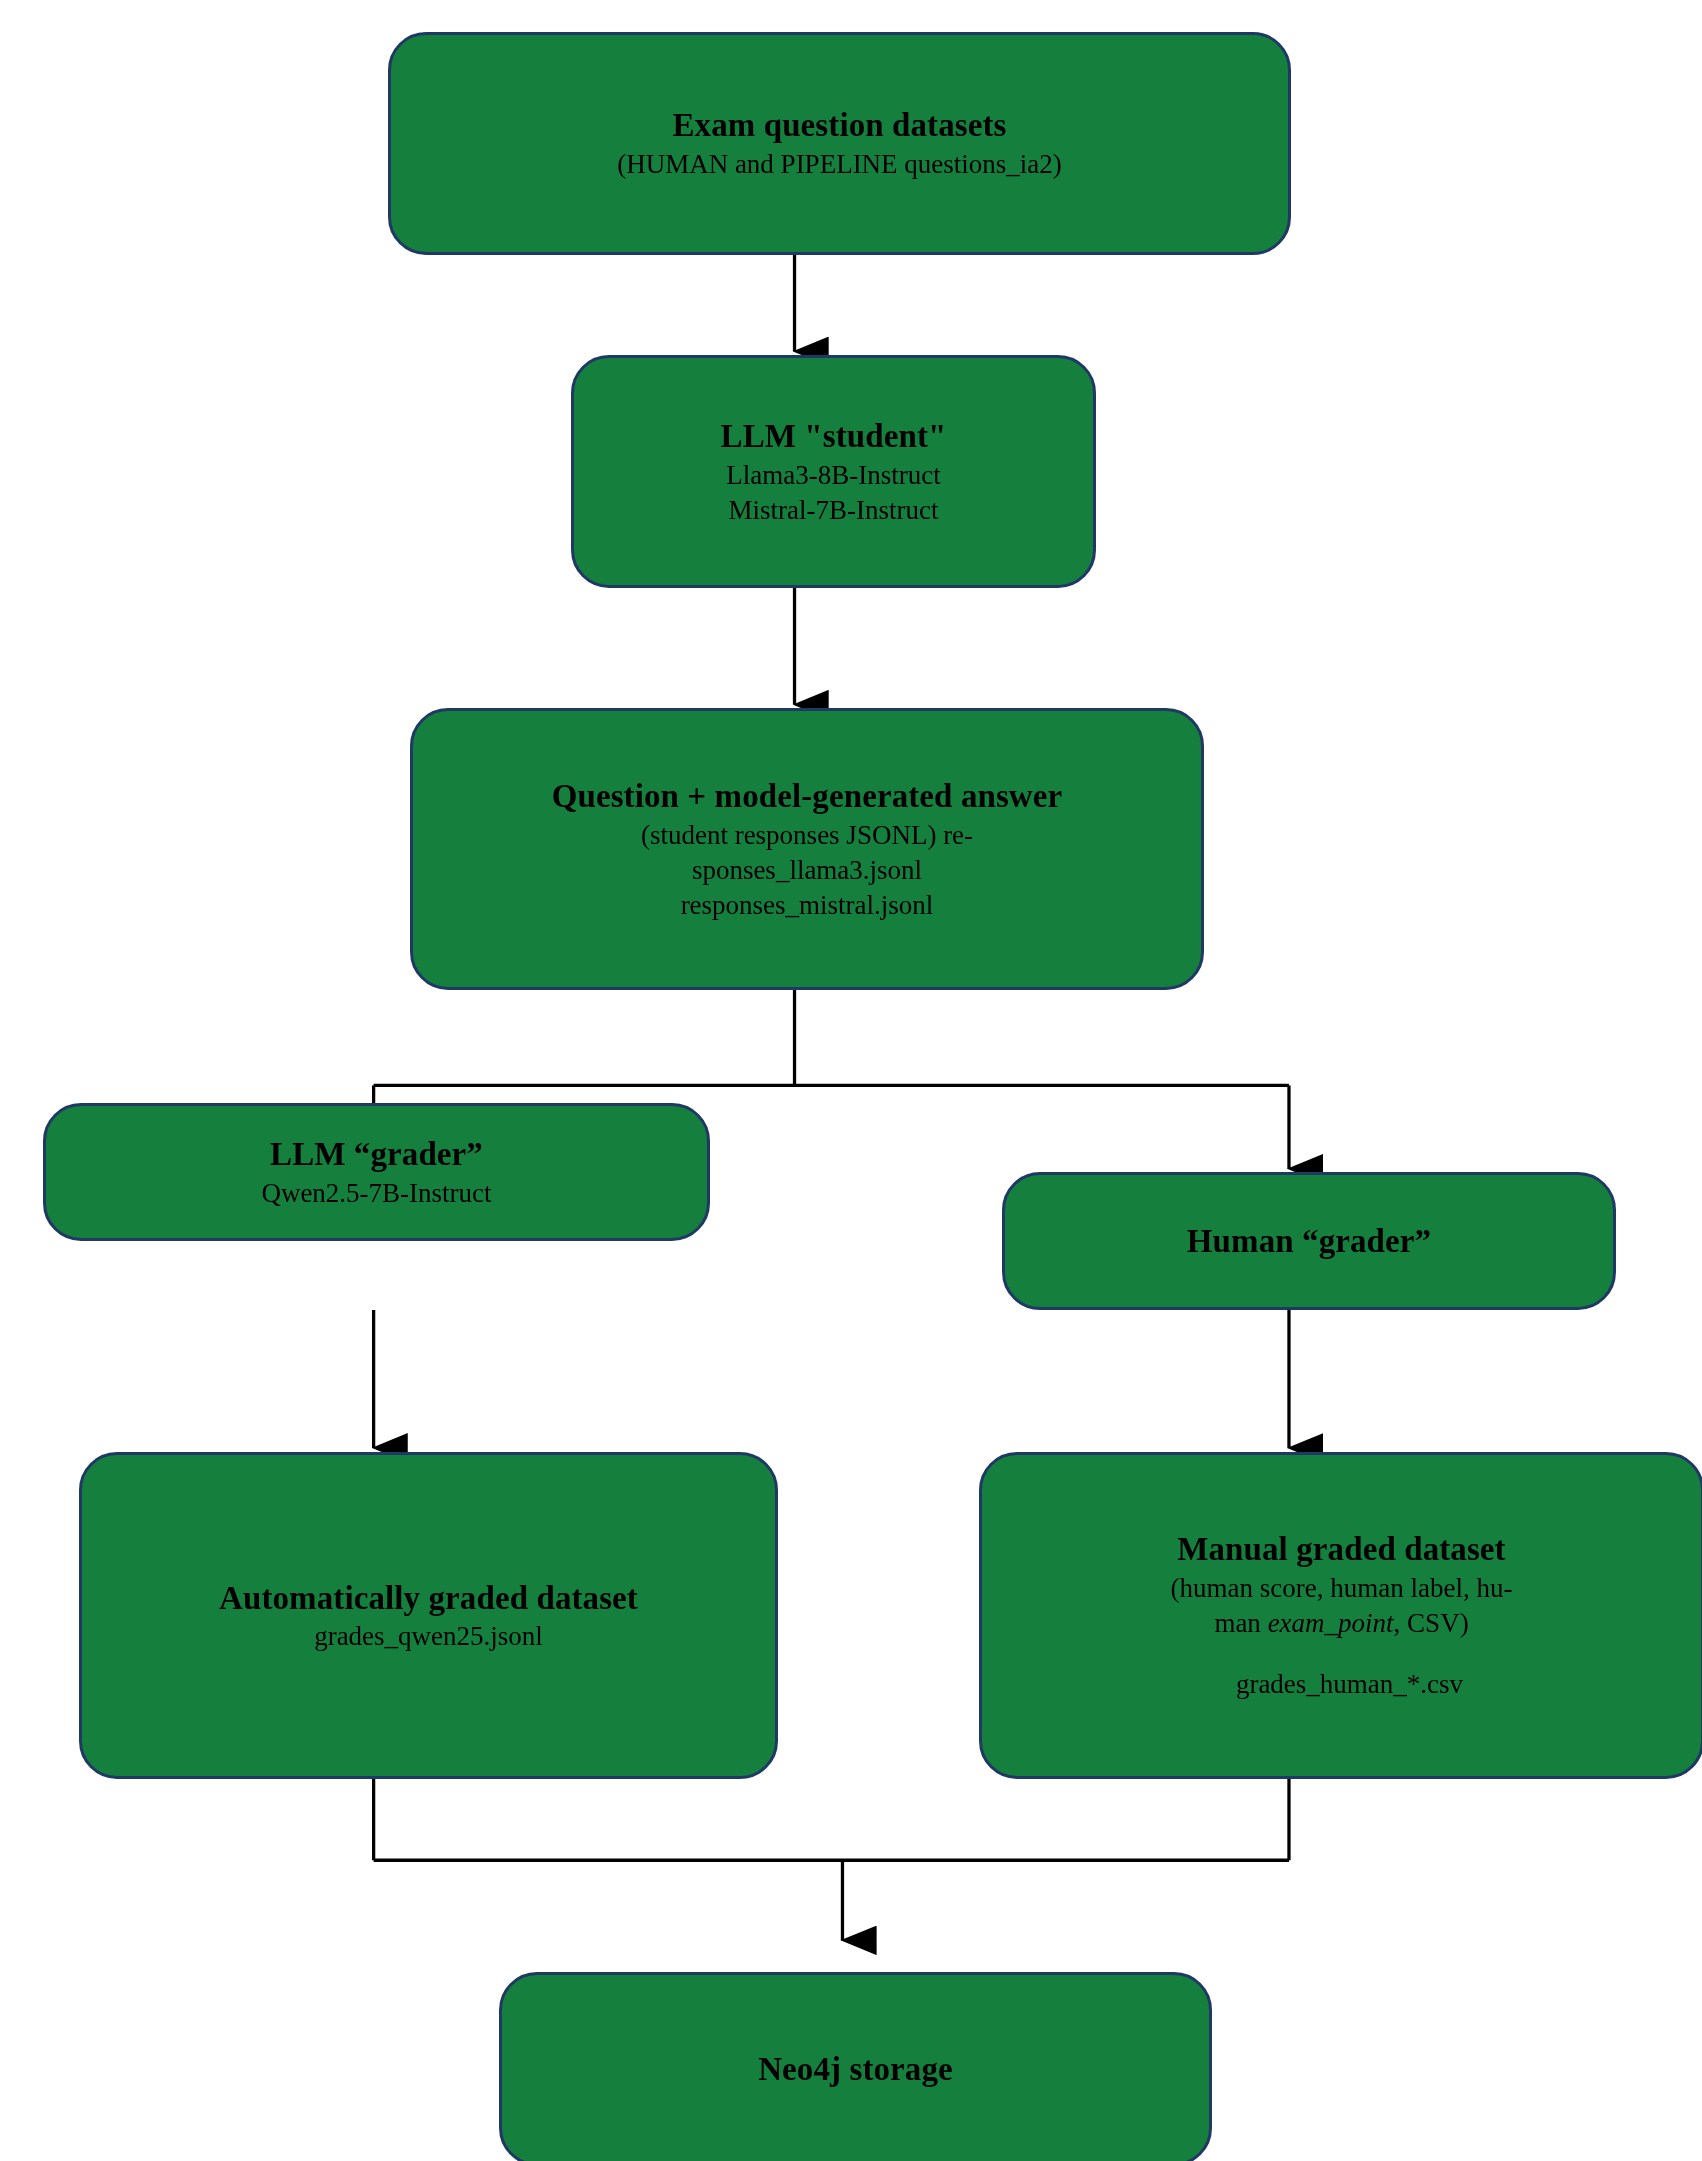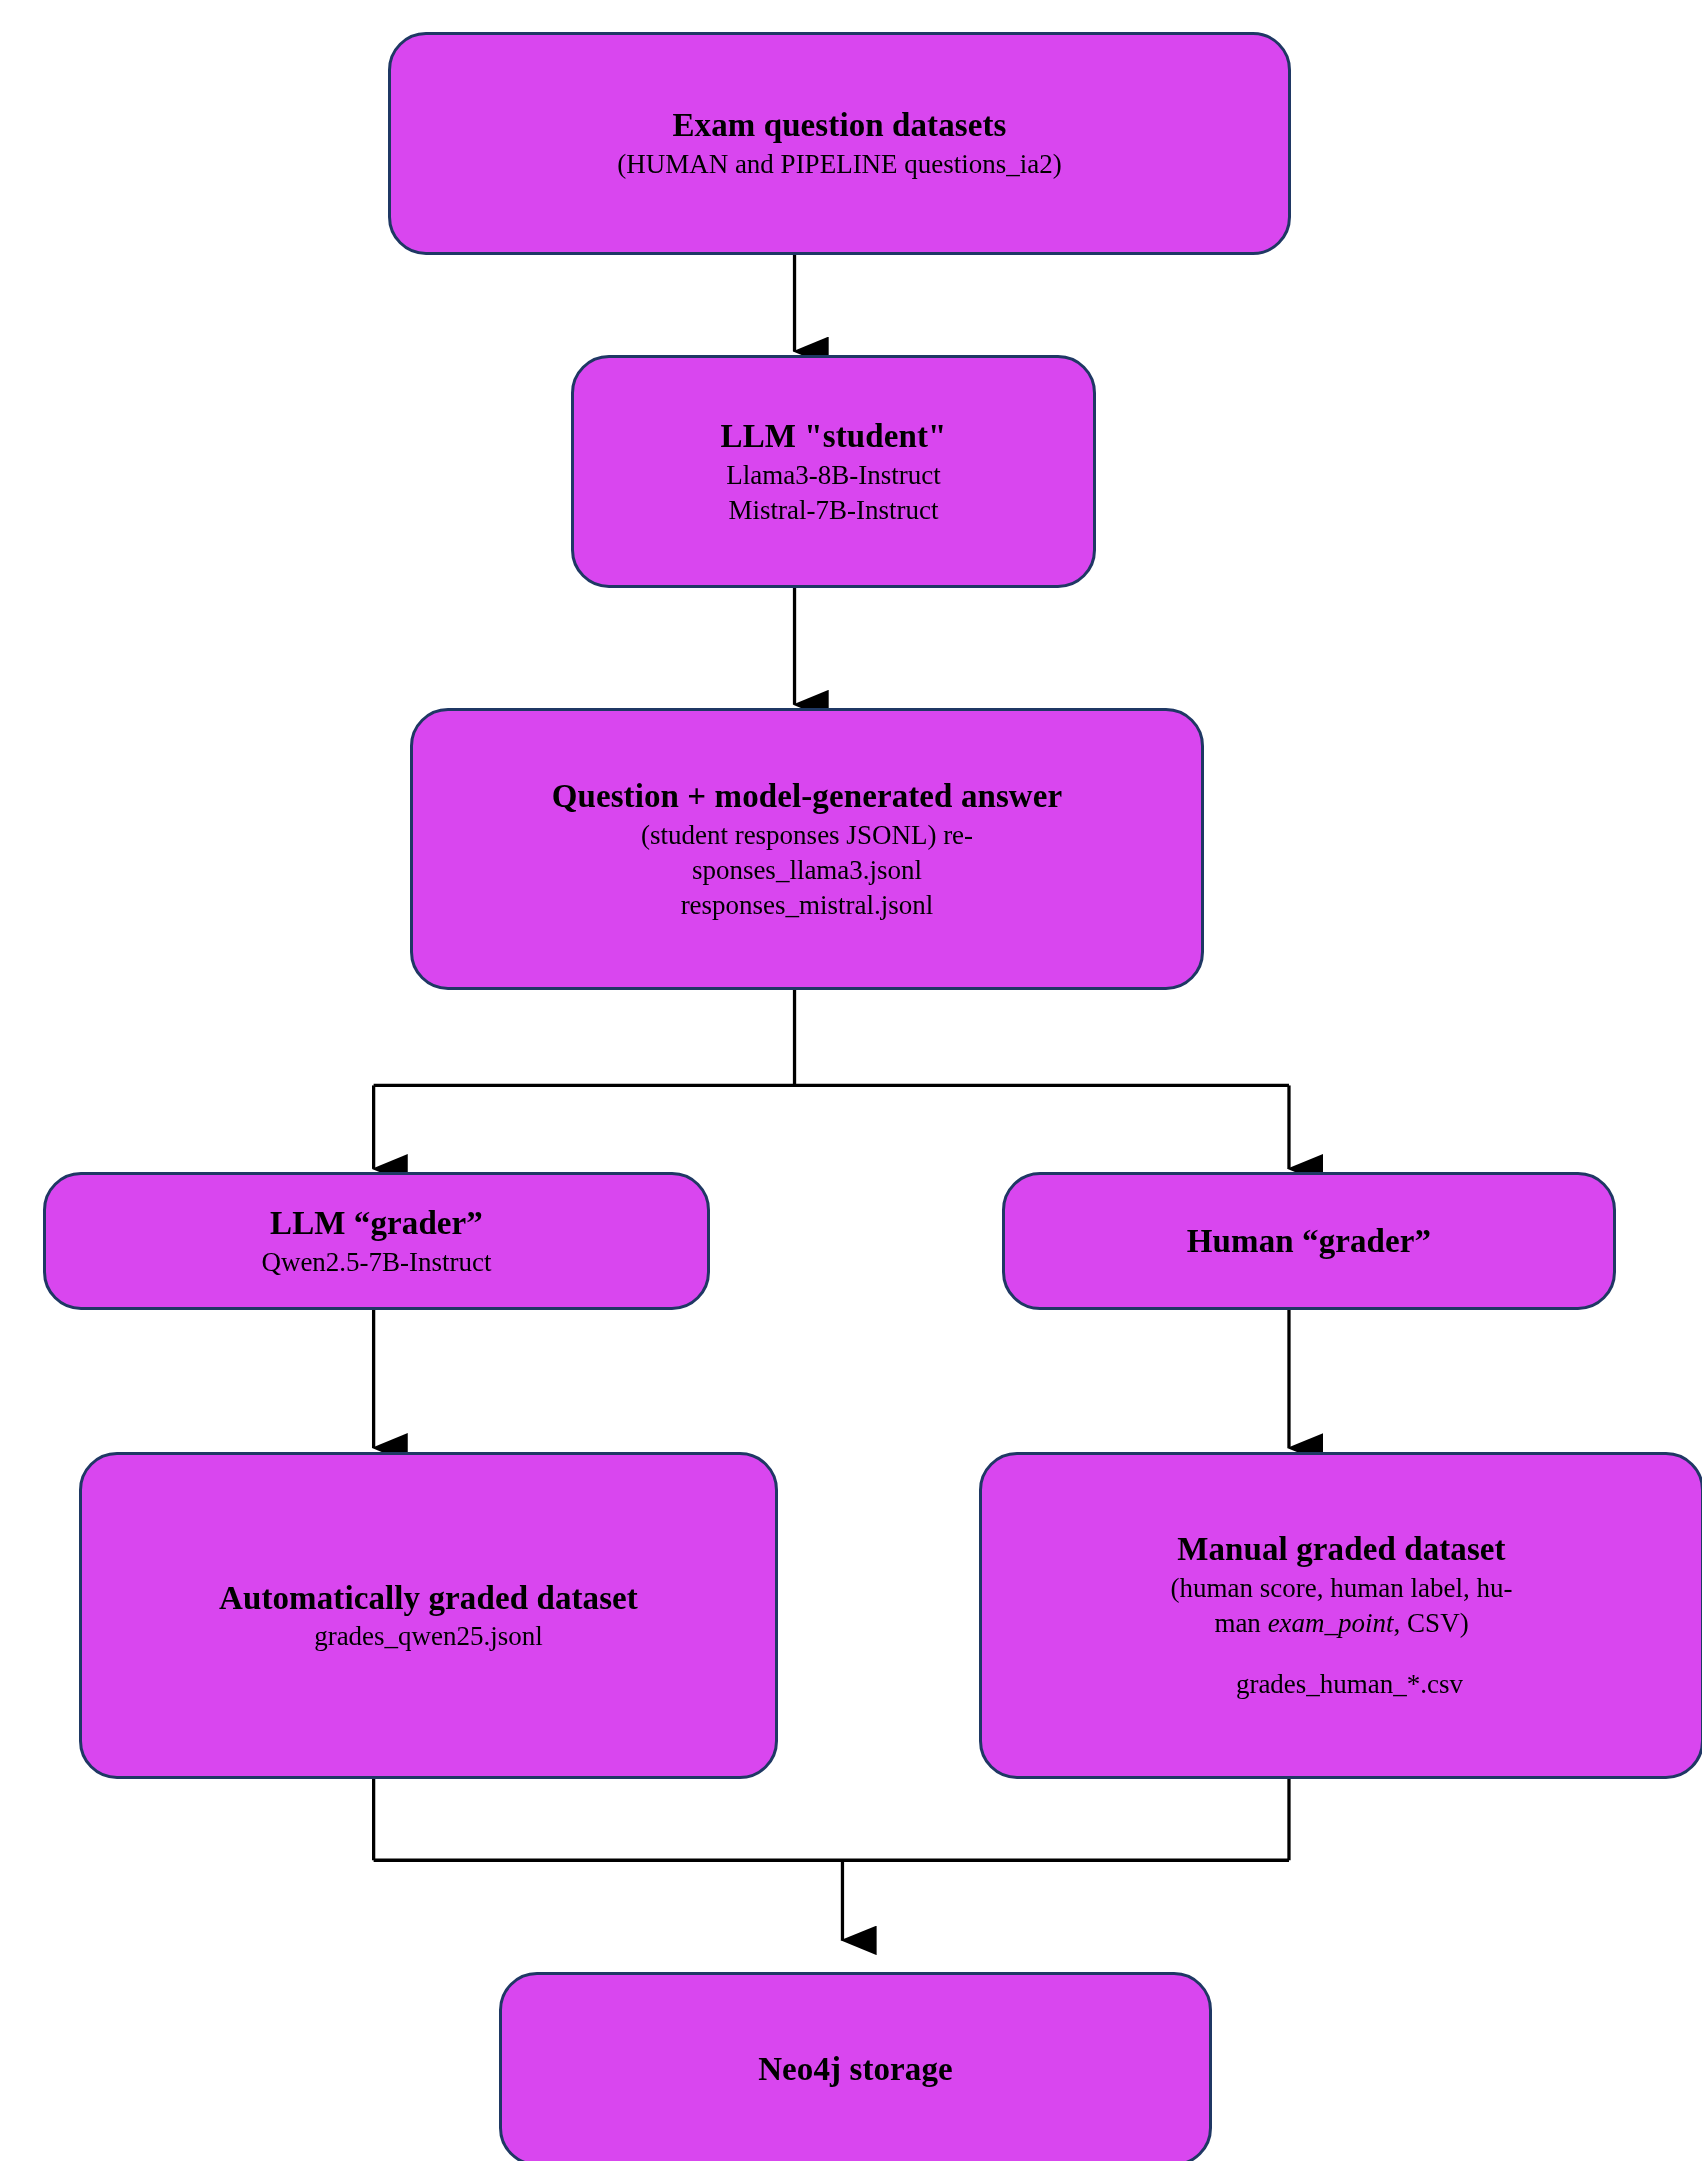--- a/index.html
+++ b/index.html
@@ -20,21 +20,21 @@
     left: 0;
     top: 0;
     width: 1702px;
     height: 2161px;
   }
   .node {
     position: absolute;
     box-sizing: border-box;
     border: 3.3px solid #1f3864;
     border-radius: 38px;
-    background: #d946ef;
+    background: #15803d;
     display: flex;
     flex-direction: column;
     align-items: center;
     justify-content: center;
     text-align: center;
     color: #000000;
     line-height: 1.30;
   }
   .node .title {
     font-weight: bold;
@@ -50,21 +50,21 @@
     margin-left: 16px;
   }
   .ital {
     font-style: italic;
   }
 
   
   #node-exam-datasets   { left: 388px;  top: 31.5px;   width: 903px; height: 223px; }
   #node-llm-student     { left: 571px;  top: 355px;  width: 525px;  height: 233px; }
   #node-question-answer { left: 410px;  top: 708px; width: 794px; height: 282px; }
-  #node-llm-grader      { left: 43px;   top: 1172px; width: 667px; height: 138px; }
+  #node-llm-grader      { left: 43px;   top: 1103px; width: 667px; height: 138px; }
   #node-human-grader    { left: 1002px; top: 1172px; width: 614px;  height: 138px; }
   #node-auto-graded     { left: 43px;   top: 1452px; width: 699px; height: 327px; margin-left: 36px; }
   #node-manual-graded   { left: 979px; top: 1452px; width: 725px; height: 327px; }
   #node-neo4j           { left: 499px;  top: 1972px; width: 713px; height: 194px; }
 
   #node-question-answer .title { font-size: 33px; }
   #node-auto-graded .title,
   #node-manual-graded .title { font-size: 33px; }
 </style>
 </head>

